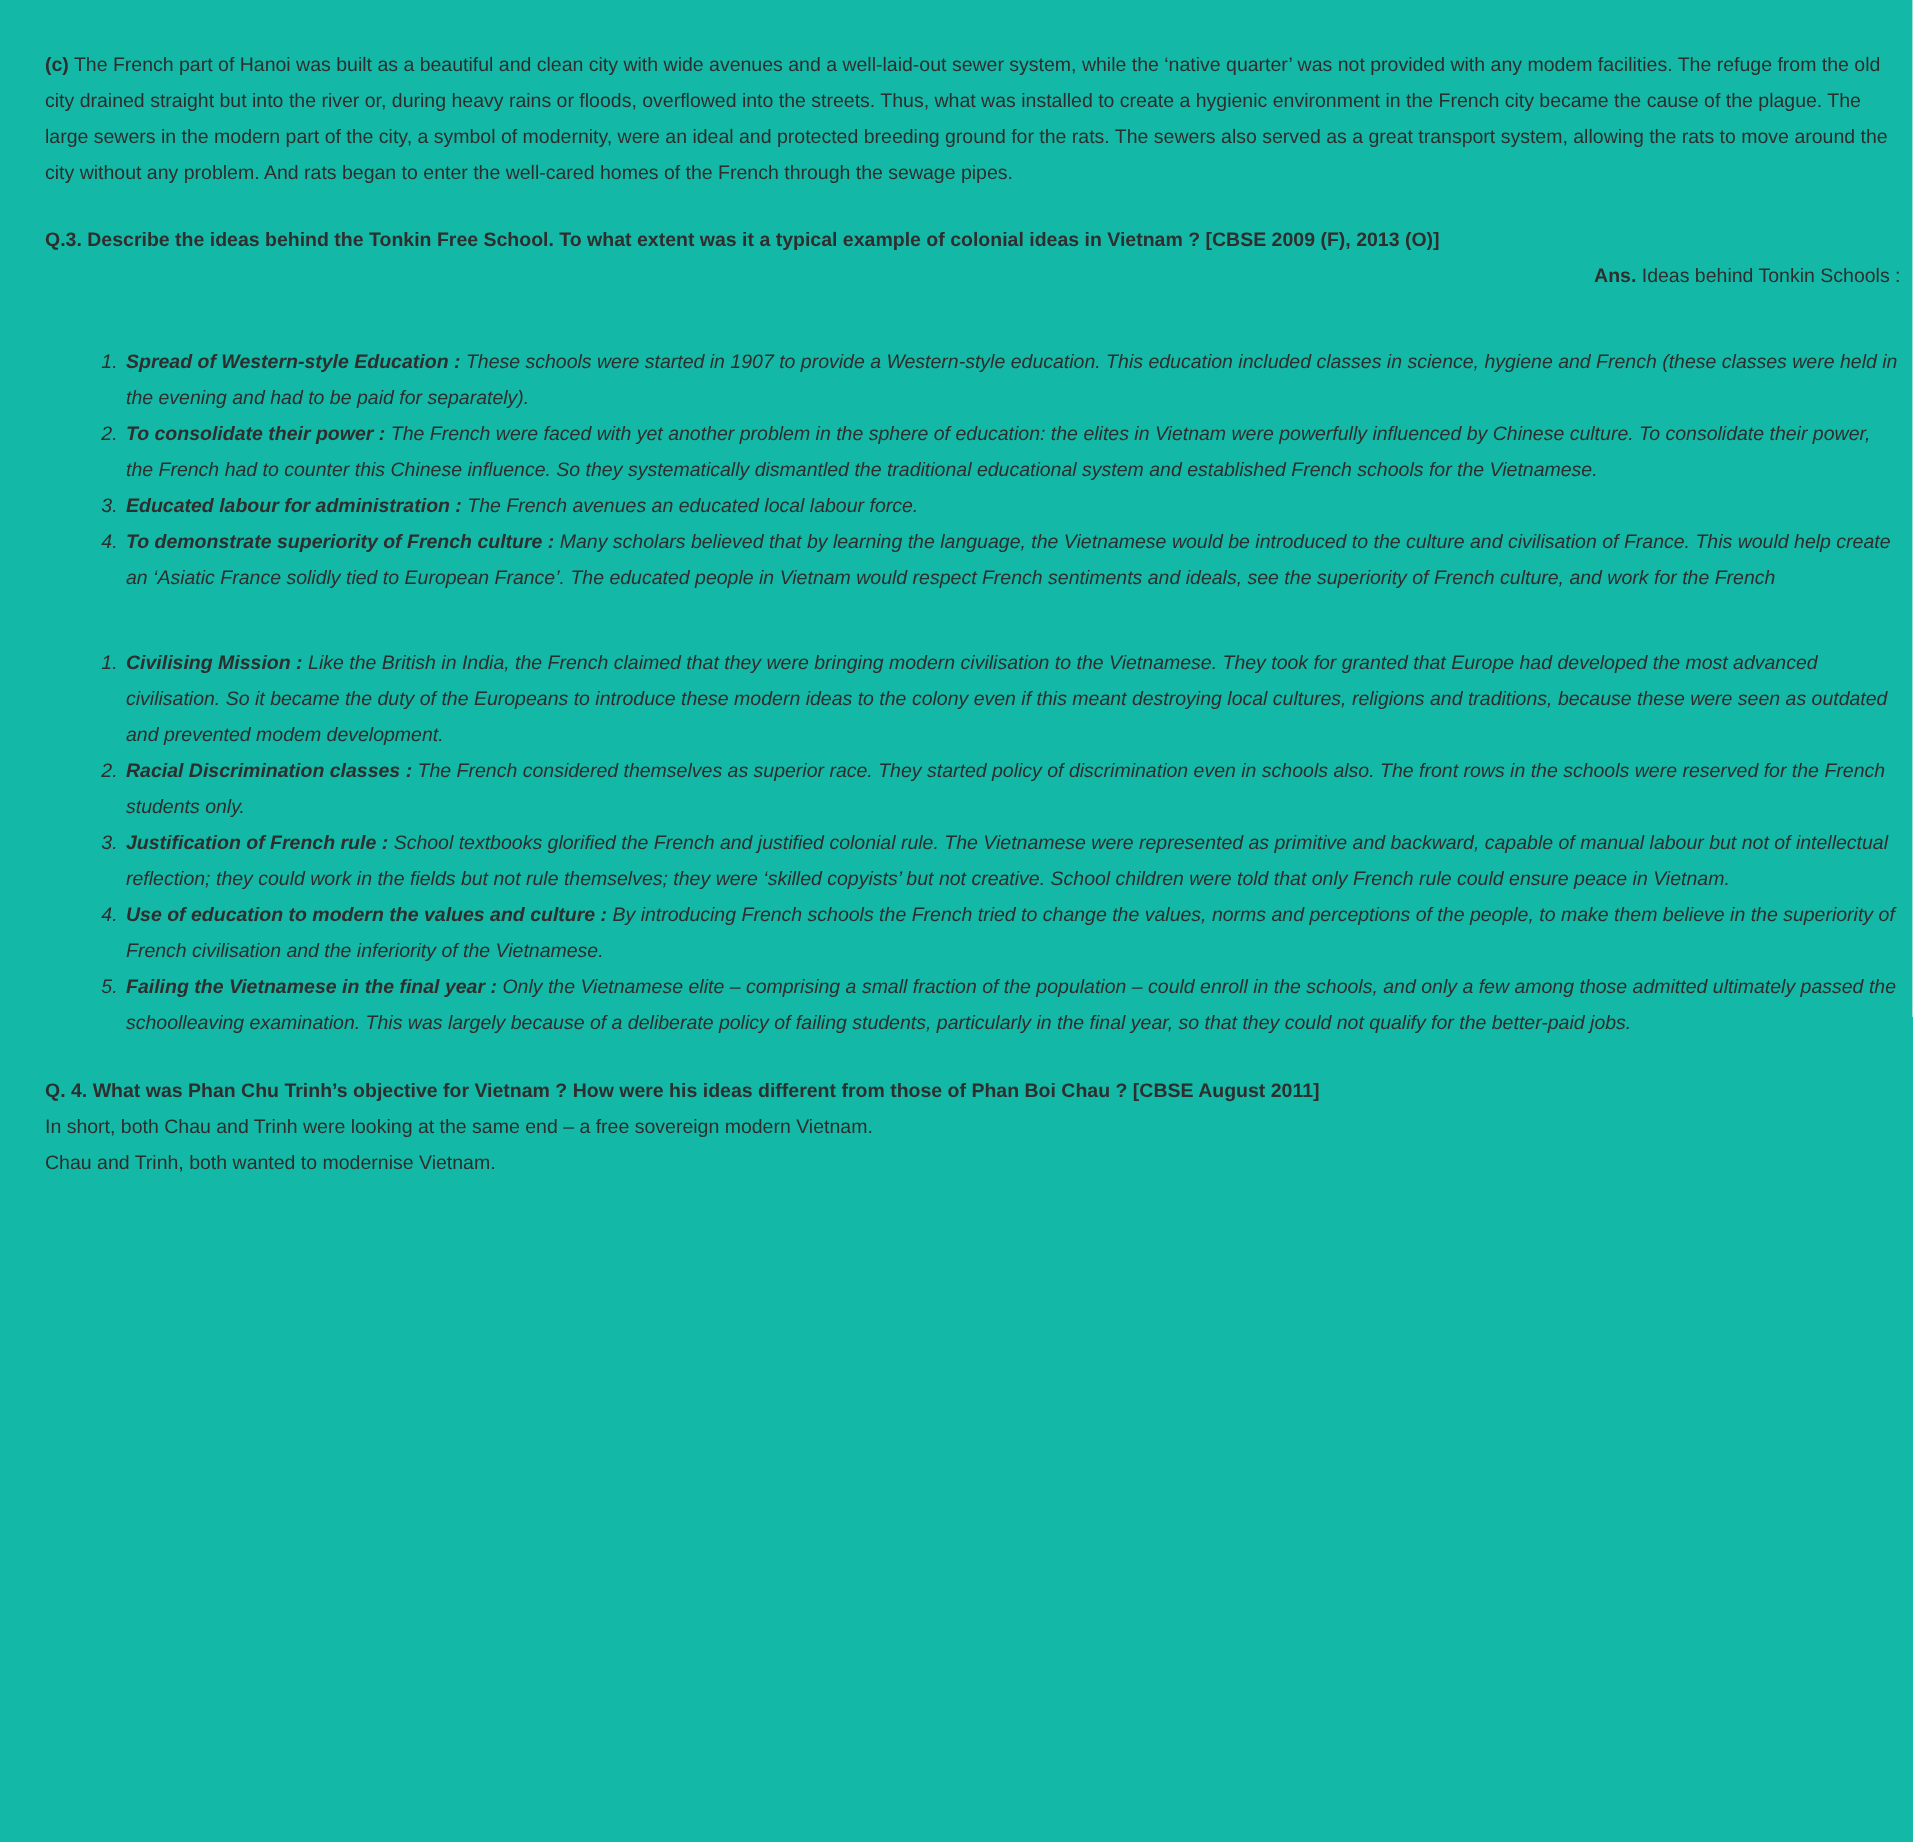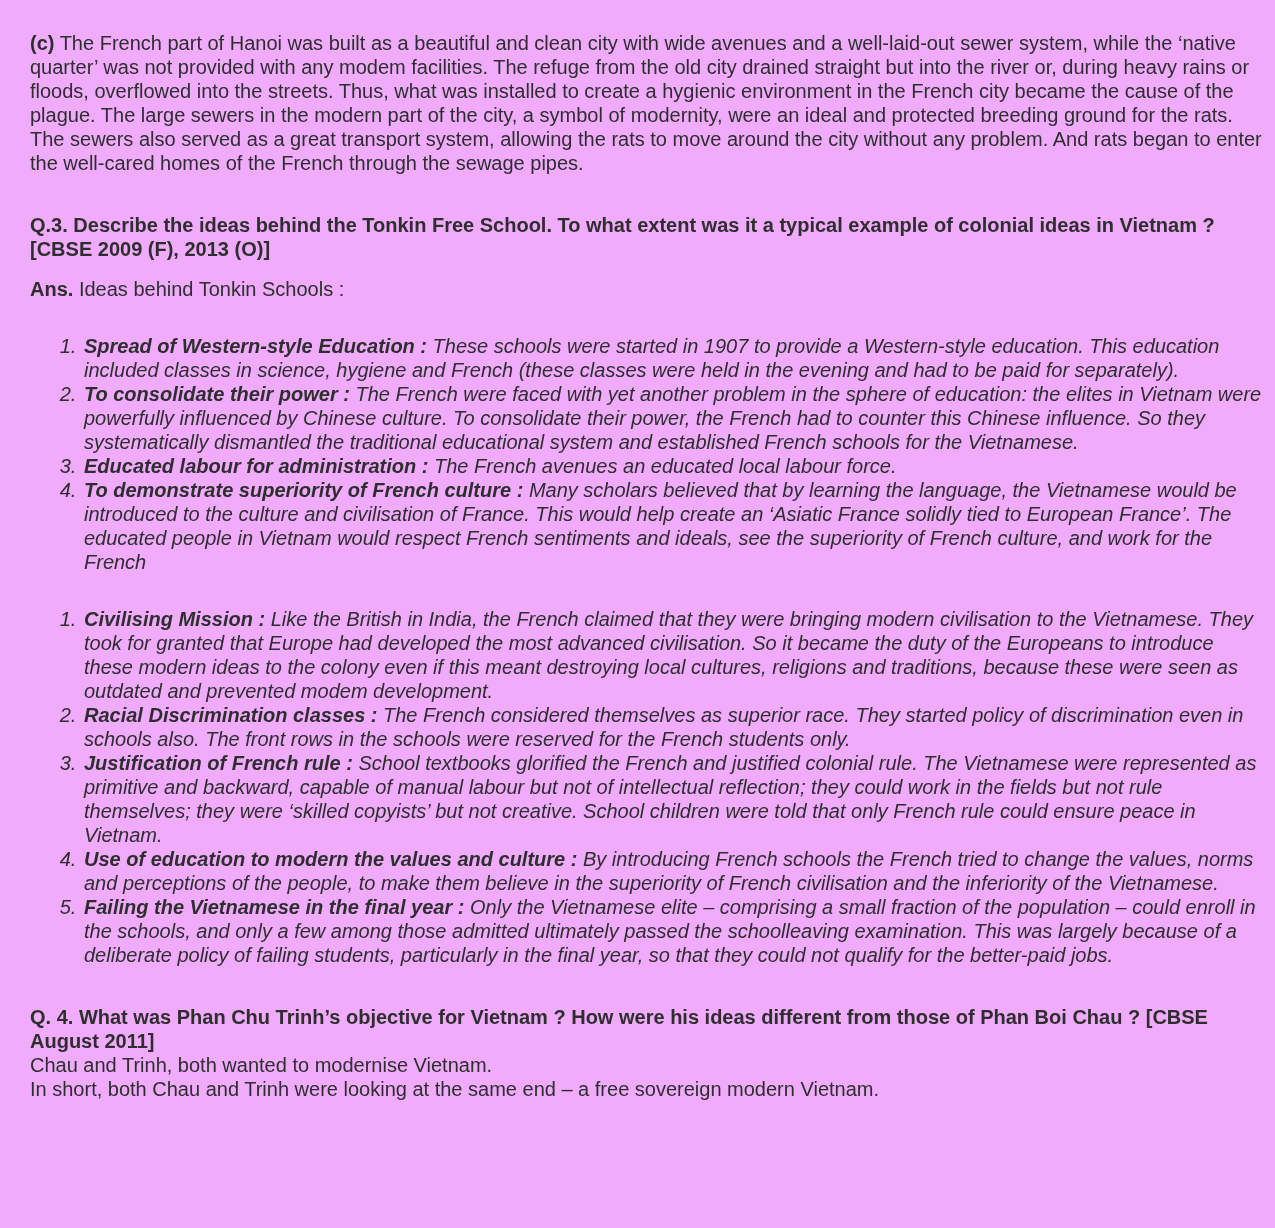--- a/index.html
+++ b/index.html
@@ -1,31 +1,31 @@
 <!DOCTYPE html>
 <html><head>
 <meta charset="utf-8">
 <style>
   html, body { margin: 0; padding: 0; background: #ffffff; }
   .page {
     box-sizing: border-box;
     width: 1275px;
     min-height: 1228px;
     padding: 31px 8px 6px 30px;
-    background: #f0abfc;
+    background: #14b8a6;
     font-family: "Liberation Sans", sans-serif;
-    font-size: 20px;
+    font-size: 13px;
     line-height: 24px;
     color: #2e2e2e;
     overflow: hidden;
   }
   p { margin: 0; }
   b, .bold { font-weight: bold; }
-  .question-heading { font-weight: bold; margin-top: 38px; }
-  .ans-line { margin-top: 16px; }
+  .question-heading { font-weight: bold; margin-top: 21px; }
+  .ans-line { margin-top: 0; text-align: right; }
   ol.doc-list { margin: 33px 0 0 0; padding-left: 52px; }
   ol.doc-list li { padding-left: 2px; margin: 0; font-style: italic; }
   .subheading { font-weight: bold; margin-top: 28px; margin-left: 5px; }
   ol.doc-list.second { }
 </style>
 </head>
 <body>
 
 <div class="page">
 
@@ -47,17 +47,17 @@
     <li><b>Civilising Mission : </b><span>Like the British in India, the French claimed that they were bringing modern civilisation to the Vietnamese. They took for granted that Europe had developed the most advanced civilisation. So it became the duty of the Europeans to introduce these modern ideas to the colony even if this meant destroying local cultures, religions and traditions, because these were seen as outdated and prevented modem development.</span></li>
     <li><b>Racial Discrimination classes : </b><span>The French considered themselves as superior race. They started policy of discrimination even in schools also. The front rows in the schools were reserved for the French students only.</span></li>
     <li><b>Justification of French rule : </b><span>School textbooks glorified the French and justified colonial rule. The Vietnamese were represented as primitive and backward, capable of manual labour but not of intellectual reflection; they could work in the fields but not rule themselves; they were ‘skilled copyists’ but not creative. School children were told that only French rule could ensure peace in Vietnam.</span></li>
     <li><b>Use of education to modern the values and culture : </b><span>By introducing French schools the French tried to change the values, norms and perceptions of the people, to make them believe in the superiority of French civilisation and the inferiority of the Vietnamese.</span></li>
     <li><b>Failing the Vietnamese in the final year : </b><span>Only the Vietnamese elite – comprising a small fraction of the population – could enroll in the schools, and only a few among those admitted ultimately passed the schoolleaving examination. This was largely because of a deliberate policy of failing students, particularly in the final year, so that they could not qualify for the better-paid jobs.</span></li>
   </ol>
 
   <p class="question-heading">Q. 4. What was Phan Chu Trinh’s objective for Vietnam ? How were his ideas different from those of Phan Boi Chau ? [CBSE August 2011]</p>
 
 
+  <p class="body-text">In short, both Chau and Trinh were looking at the same end – a free sovereign modern Vietnam.</p>
+
   <p class="body-text">Chau and Trinh, both wanted to modernise Vietnam.</p>
-
-  <p class="body-text">In short, both Chau and Trinh were looking at the same end – a free sovereign modern Vietnam.</p>
 
 </div>
 
 </body></html>

